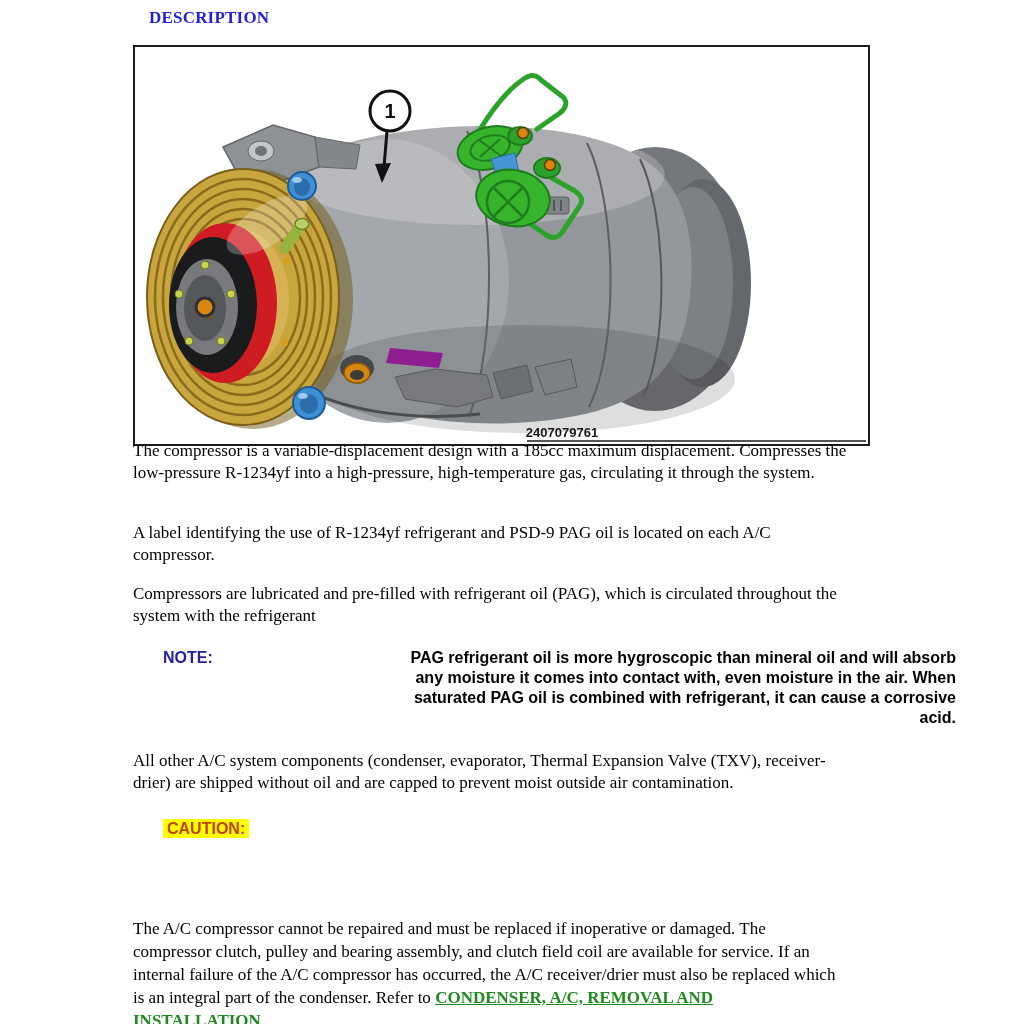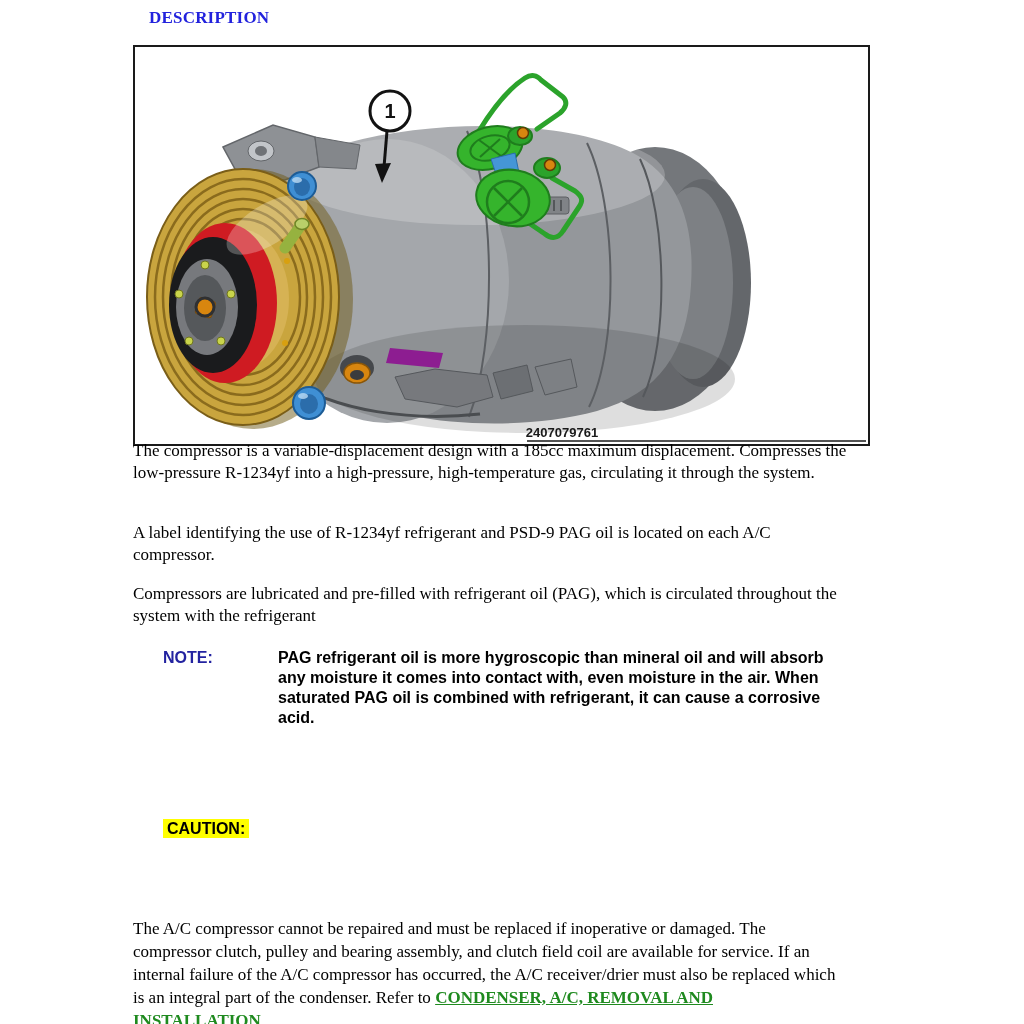--- a/index.html
+++ b/index.html
@@ -13,22 +13,22 @@
   .para{position:absolute;left:133px;width:800px;font-size:17px;line-height:22px;
         white-space:pre-line;}
   #p1{top:440px;} #p2{top:522px;} #p3{top:583px;font-family:Liberation Serif, serif;} #p4{top:750px;}
   #p5{top:917px;line-height:23px;}
   .callout-row{position:absolute;left:133px;width:800px;display:flex;
                font-family:"Liberation Sans",sans-serif;font-weight:bold;margin-left:23px;}
   #note{top:648px;font-size:16px;line-height:20px;}
   #caution{top:818px;font-size:16px;line-height:21px;}
   .callout-label-cell{flex:none;width:122px;padding-left:7px;box-sizing:border-box;}
   .note-label{color:var(--note-blue,#2323a0);}
-  .caution-label{background:var(--caution-highlight,#ffff00);color:#000000;padding:1px 4px;}
-  .callout-text{white-space:pre-line;width:678px;}
+  .caution-label{background:var(--caution-highlight,#ffff00);color:#c2410c;padding:1px 4px;}
+  .callout-text{white-space:pre-line;width:678px;text-align:right;}
   .ref-link{color:var(--link-green,#1f8a1f);font-weight:bold;text-decoration:underline;
             white-space:pre-line;cursor:pointer;}
   .after-link{color:#000;}
 </style>
 </head>
 <body>
 
 <div class="page">
 
   <div class="heading">DESCRIPTION</div>
@@ -155,20 +155,22 @@
   <div class="callout-row" id="note">
     <div class="callout-label-cell">
       <span class="note-label">NOTE:</span>
     </div>
     <div class="callout-text">PAG refrigerant oil is more hygroscopic than mineral oil and will absorb
 any moisture it comes into contact with, even moisture in the air. When
 saturated PAG oil is combined with refrigerant, it can cause a corrosive
 acid.</div>
   </div>
 
+  <div class="para" id="p4">All other A/C system components (condenser, evaporator, Thermal Expansion Valve (TXV), receiver-
+drier) are shipped without oil and are capped to prevent moist outside air contamination.</div>
 
   <div class="callout-row" id="caution">
     <div class="callout-label-cell">
       <span class="caution-label">CAUTION:</span>
     </div>
   </div>
 
   <div class="para" id="p5"><span>The A/C compressor cannot be repaired and must be replaced if inoperative or damaged. The
 compressor clutch, pulley and bearing assembly, and clutch field coil are available for service. If an
 internal failure of the A/C compressor has occurred, the A/C receiver/drier must also be replaced which

